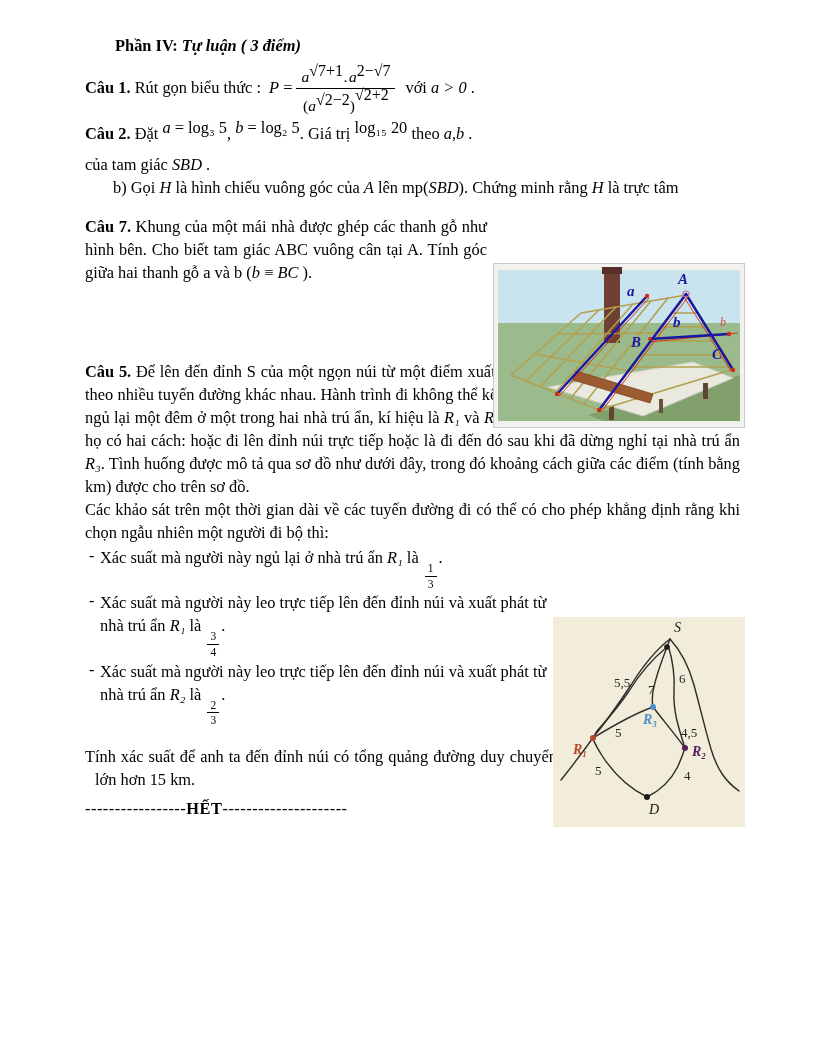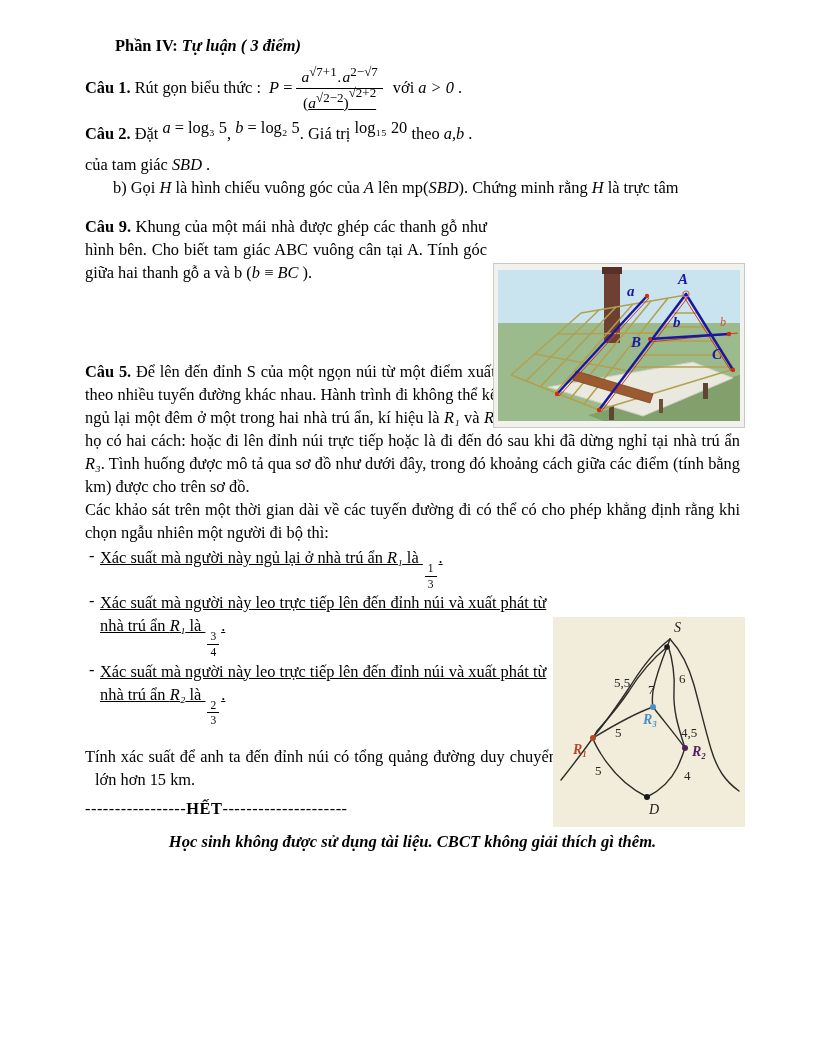--- a/index.html
+++ b/index.html
@@ -9,35 +9,35 @@
   .ln{line-height:23px;}
   .hdr{padding-left:30px;margin-bottom:2px;}
   .it{font-style:italic;}
   .bd{font-weight:bold;}
   .rs{position:relative;top:-6px;}
   .jst{text-align:justify;}
   .ind{padding-left:28px;}
   
   .q1row{display:flex;align-items:center;height:58px;margin:2px 0 2px 0;white-space:pre;text-align:right;}
   .mexpr{display:inline-flex;align-items:center;margin:0 6px 0 4px;font-style:italic;}
-  .mexpr sup{font-size:13px;font-style:normal;margin-top:20px;}
+  .mexpr sup{font-size:16px;font-style:normal;margin-top:20px;}
   .mfrac{display:inline-flex;flex-direction:column;align-items:center;margin:0 4px;line-height:1.15;font-size:15.5px;}
   .mnum{border-bottom:1px solid #000;padding:0 5px 2px;}
-  .mden{padding-top:2px;text-decoration:underline;}
+  .mden{padding-top:2px;}
   .mden sup.outer{position:relative;top:-5px;}
   .mdot{padding:0 1px;}
   .q2{line-height:30px;margin:2px 0 4px 0;}
   .q4wrap{margin-top:16px;}
   .q4txt{width:402px;}
   .q5p1{margin-top:76px;}
   
   .bullets{margin-top:2px;}
   .bullet{display:flex;width:462px;margin:1px 0;}
   .dash{width:11px;flex:0 0 11px;padding-left:4px;}
-  .btxt{flex:1;line-height:23px;text-decoration:underline;}
+  .btxt{flex:1;line-height:23px;}
   .frac{display:inline-flex;flex-direction:column;align-items:center;font-size:11.5px;
         line-height:1.1;vertical-align:-9px;margin:0 2px;}
   .fn{border-bottom:1px solid #000;padding:0 3px 1px;}
   .fd{padding-top:1px;}
   .p3{width:462px;padding-left:10px;text-indent:-10px;margin-top:18px;}
   .het{text-align:left;line-height:23px;margin-top:6px;letter-spacing:.5px;}
   .note{text-align:center;line-height:23px;margin-top:10px;font-size:16.6px;}
   .footer{position:absolute;top:999px;right:88px;font-weight:bold;}
   
   .fig-roof{position:absolute;left:493px;top:263px;width:252px;height:165px;}
@@ -59,21 +59,21 @@
   <div class="q1row">
     <span class="bd">Câu 1.</span><span> Rút gọn biểu thức : </span><span class="mexpr"><i>P</i>&nbsp;<span style="font-style:normal">=</span><span class="mfrac"><span class="mnum"><i>a</i><sup>√7+1</sup><span class="mdot">.</span><i>a</i><sup>2−√7</sup></span><span class="mden"><span style="font-style:normal">(</span><i>a</i><sup>√2−2</sup><span style="font-style:normal">)</span><sup class="outer">√2+2</sup></span></span></span><span>với </span><i>a &gt; 0</i><span> .</span>
   </div>
 
   <p class="ln q2"><span class="bd">Câu 2. </span><span>Đặt </span><span class="it rs">a</span><span class="rs"> = log₃ 5</span><span>, </span><span class="it rs">b</span><span class="rs"> = log₂ 5</span><span>. Giá trị </span><span class="rs">log₁₅ 20</span><span> theo </span><span class="it">a,b</span><span> .</span></p>
 
   <p class="ln"><span>của tam giác </span><span class="it">SBD</span><span> .</span></p>
   <p class="ln ind"><span>b) Gọi </span><span class="it">H</span><span> là hình chiếu vuông góc của </span><span class="it">A</span><span> lên mp(</span><span class="it">SBD</span><span>). Chứng minh rằng </span><span class="it">H</span><span> là trực tâm</span></p>
 
   <div class="q4wrap">
-    <p class="ln jst q4txt"><span class="bd">Câu 9.</span><span>  Khung của một mái nhà được ghép các thanh gỗ như hình bên. Cho biết tam giác ABC vuông cân tại A. Tính góc giữa hai thanh gỗ a và b (</span><span class="it">b</span><span> ≡ </span><span class="it">BC</span><span> ).</span></p>
+    <p class="ln jst q4txt"><span class="bd">Câu 7.</span><span>  Khung của một mái nhà được ghép các thanh gỗ như hình bên. Cho biết tam giác ABC vuông cân tại A. Tính góc giữa hai thanh gỗ a và b (</span><span class="it">b</span><span> ≡ </span><span class="it">BC</span><span> ).</span></p>
   </div>
 
   <p class="ln jst q5p1"><span class="bd">Câu 5.</span><span> Để lên đến đỉnh S của một ngọn núi từ một điểm xuất phát D, những người đi bộ có thể đi theo nhiều tuyến đường khác nhau. Hành trình đi không thể kết thúc trong một ngày, vì vậy họ phải ngủ lại một đêm ở một trong hai nhà trú ẩn, kí hiệu là </span><span class="it">R₁</span><span> và </span><span class="it">R₂</span><span>. Sáng hôm sau, để lên đến đỉnh núi, họ có hai cách: hoặc đi lên đỉnh núi trực tiếp hoặc là đi đến đó sau khi đã dừng nghỉ tại nhà trú ẩn </span><span class="it">R₃</span><span>. Tình huống được mô tả qua sơ đồ như dưới đây, trong đó khoảng cách giữa các điểm (tính bằng km) được cho trên sơ đồ.</span></p>
   <p class="ln jst"><span>Các khảo sát trên một thời gian dài về các tuyến đường đi có thể có cho phép khẳng định rằng khi chọn ngẫu nhiên một người đi bộ thì:</span></p>
 
   <div class="bullets">
     <div class="bullet">
       <span class="dash">-</span>
       <p class="btxt"><span>Xác suất mà người này ngủ lại ở nhà trú ẩn </span><span class="it">R₁</span><span> là </span><span class="frac">
             <span class="fn">1</span>
@@ -93,21 +93,20 @@
             <span class="fn">2</span>
             <span class="fd">3</span>
           </span><span>.</span></p>
     </div>
   </div>
 
   <p class="ln jst p3"><span>Tính xác suất để anh ta đến đỉnh núi có tổng quảng đường duy chuyển lớn hơn 15 km.</span></p>
 
   <p class="het"><span>-----------------</span><span class="bd">HẾT</span><span>---------------------</span></p>
 
-  <p class="note"><span class="it bd">Học sinh không được sử dụng tài liệu. CBCT  không giải thích gì thêm.</span></p>
 
   <div class="footer">Trang 3/3 –Mã đề 101</div>
 
   <svg class="fig-roof" viewBox="0 0 252 165" xmlns="http://www.w3.org/2000/svg">
     <rect x="0.5" y="0.5" width="251" height="164" fill="#f1f1ee" stroke="#c9c9c6"></rect>
     <rect x="5" y="7" width="242" height="151" fill="#c9e4ee"></rect>
     <rect x="5" y="60" width="242" height="98" fill="#9cbb8c"></rect>
     <polygon points="95,152 247,112 247,158 110,158" fill="#82a06c"></polygon>
     <polygon points="55,124 150,153 240,115 200,99" fill="#e9e9df" stroke="#cfcfc2" stroke-width="1"></polygon>
     <rect x="116" y="143" width="5" height="14" fill="#5f4632"></rect>

